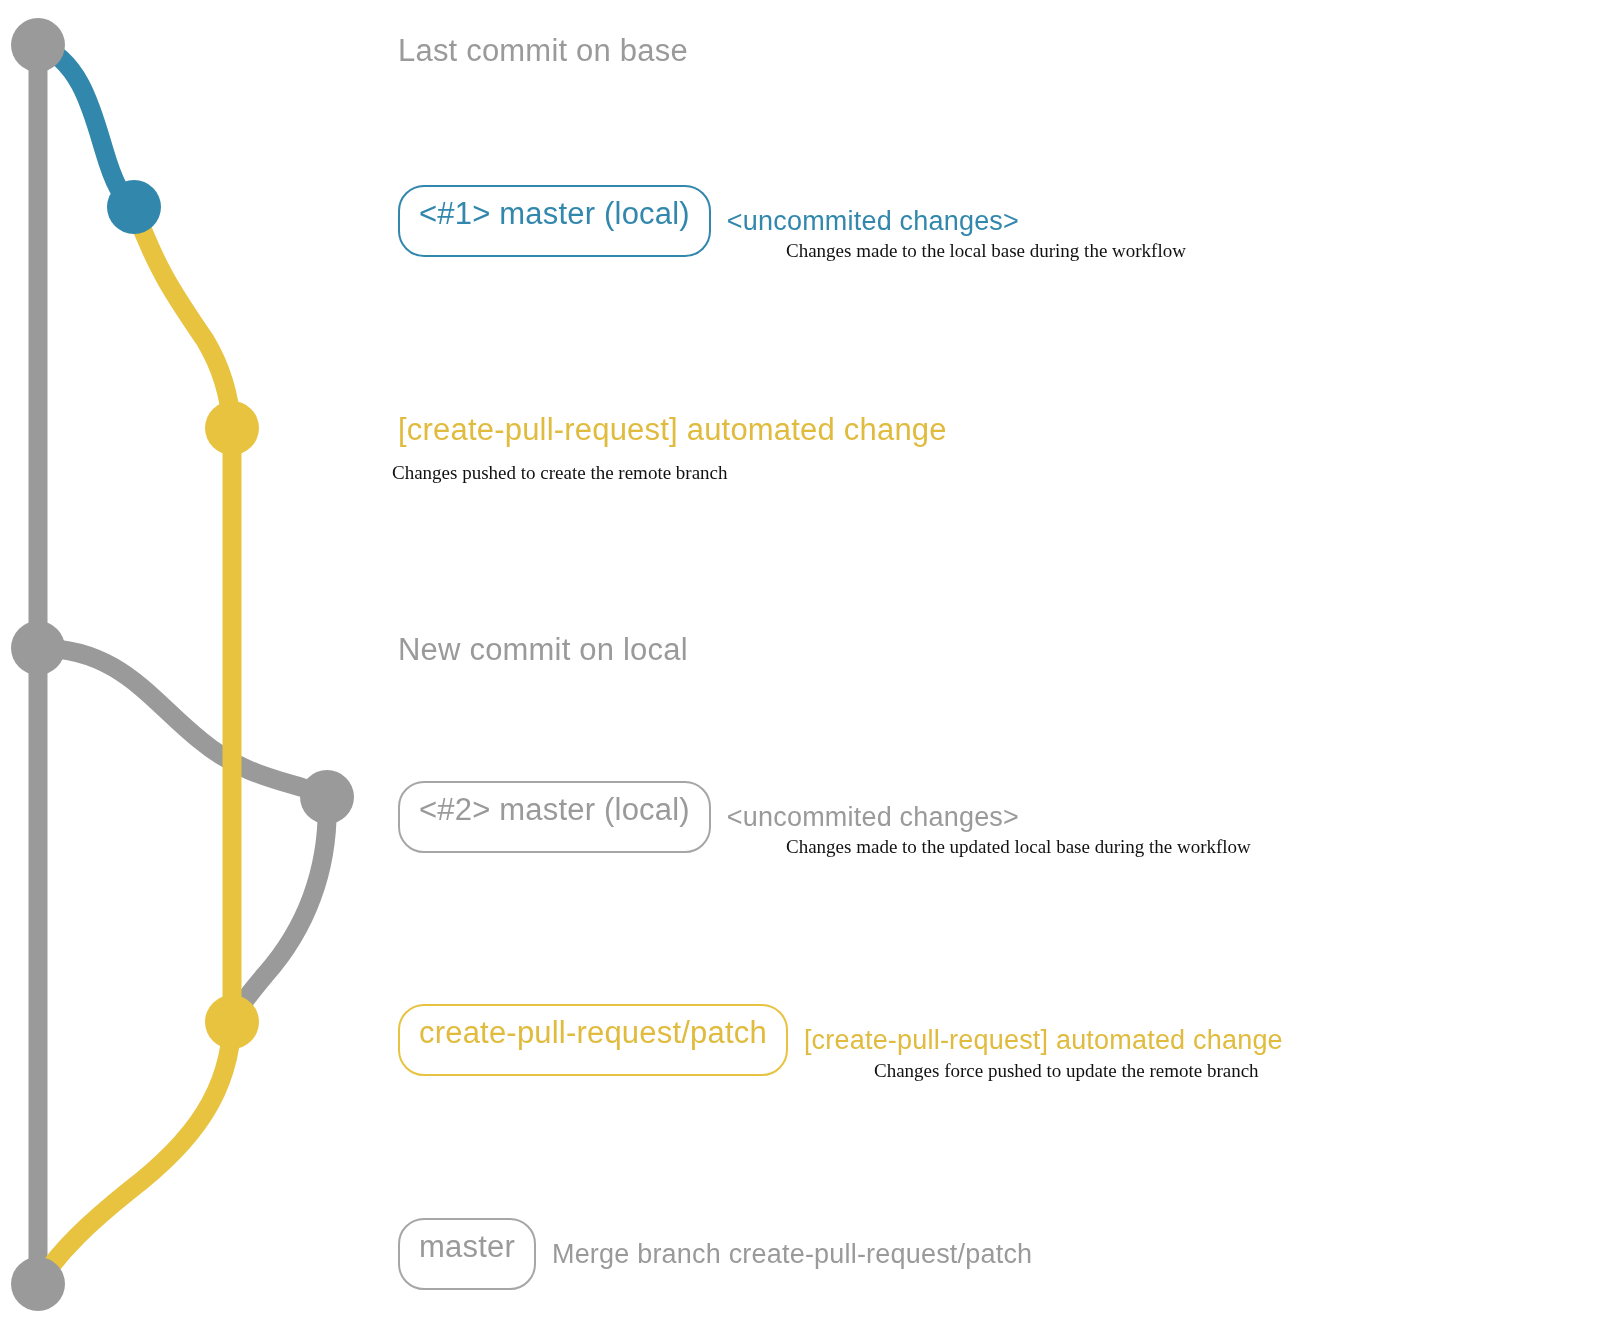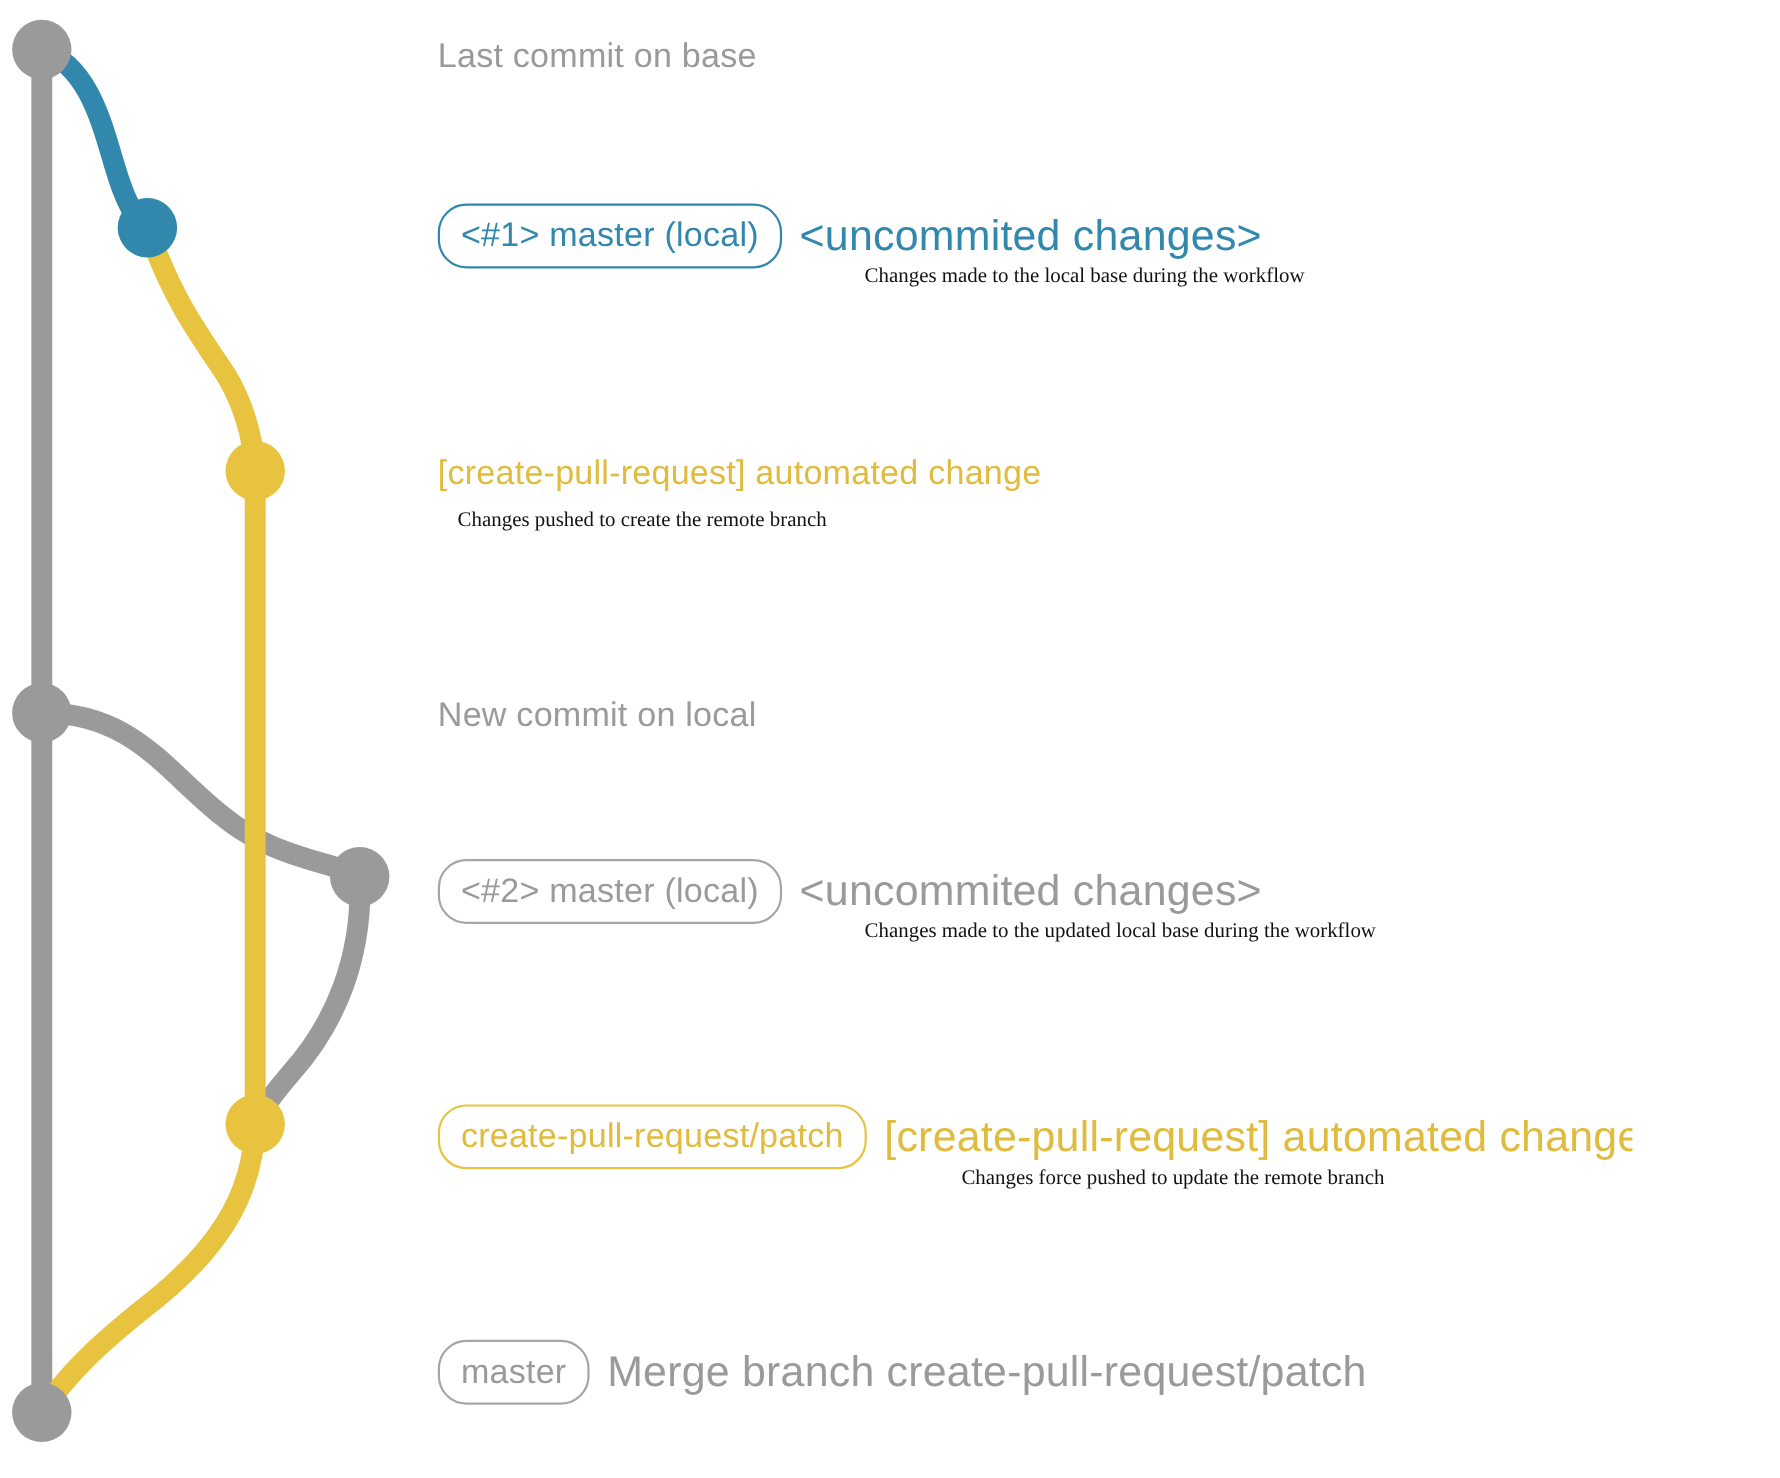--- a/index.html
+++ b/index.html
@@ -34,33 +34,33 @@
   .plain-label {
     font-family: "Liberation Sans", sans-serif;
     font-size: 31px;
     letter-spacing: 0.2px;
   }
   .badge {
     display: inline-block;
     font-family: "Liberation Sans", sans-serif;
     font-size: 31px;
     line-height: 1;
-    padding: 11px 19px 13px 19px;
+    padding: 11px 19px 26px 19px;
     border: 2px solid #999999;
     border-radius: 26px;
     background: #ffffff;
     color: #999999;
     letter-spacing: 0.2px;
   }
   .badge.blue { border-color: #3287ac; color: #3287ac; }
   .badge.gray { border-color: #a6a6a6; color: #9a9a9a; }
   .badge.yellow { border-color: #e7c341; color: #e0bb3d; }
   .subject {
     font-family: "Liberation Sans", sans-serif;
-    font-size: 39px;
+    font-size: 27px;
     letter-spacing: 0.2px;
     margin-left: 16px;
   }
   .subject.blue { color: #3287ac; }
   .subject.gray { color: #9a9a9a; }
   .subject.yellow { color: #e0bb3d; }
   .desc {
     position: absolute;
     font-family: "Liberation Serif", serif;
     font-size: 19px;
@@ -108,21 +108,21 @@
 
   <div class="row" style="left:398px; top:185px;">
     <span class="badge blue">&lt;#1&gt; master (local)</span>
     <span class="subject blue">&lt;uncommited changes&gt;</span>
   </div>
   <div class="desc" style="left:786px; top:240px;">Changes made to the local base during the workflow</div>
 
   <div class="row" style="left:398px; top:412px;">
     <span class="plain-label" style="color:#e0bb3d;">[create-pull-request] automated change</span>
   </div>
-  <div class="desc" style="left:416px; top:462px;">Changes pushed to create the remote branch</div>
+  <div class="desc" style="left:392px; top:462px;">Changes pushed to create the remote branch</div>
 
   <div class="row" style="left:398px; top:632px;">
     <span class="plain-label" style="color:#9a9a9a;">New commit on local</span>
   </div>
 
   <div class="row" style="left:398px; top:781px;">
     <span class="badge gray">&lt;#2&gt; master (local)</span>
     <span class="subject gray">&lt;uncommited changes&gt;</span>
   </div>
   <div class="desc" style="left:786px; top:836px;">Changes made to the updated local base during the workflow</div>

